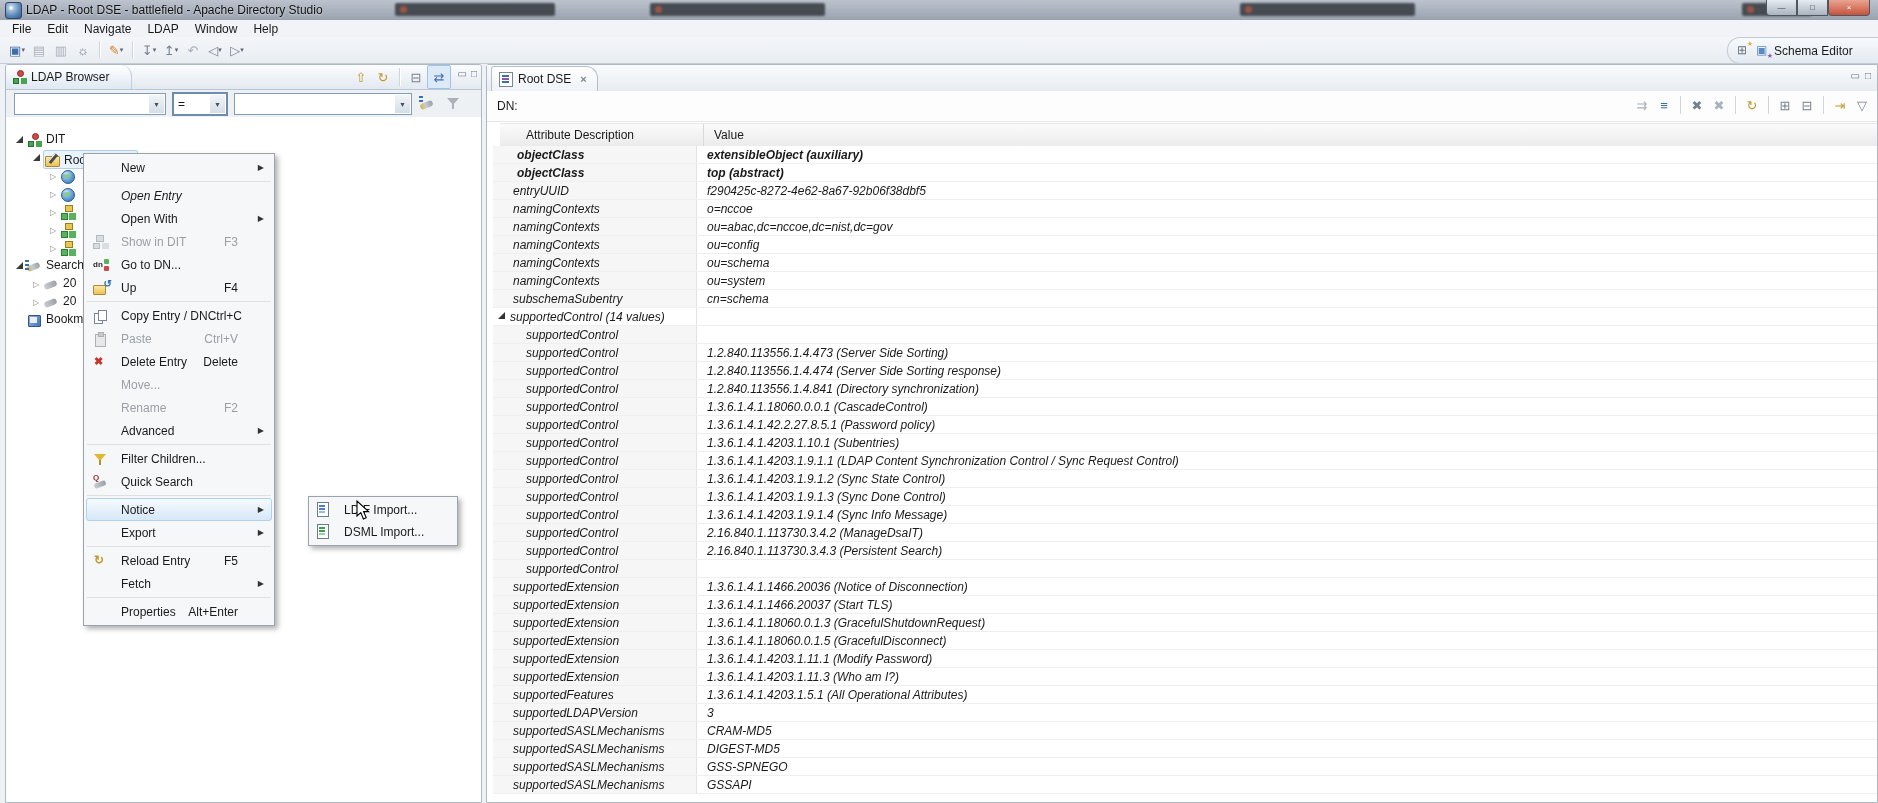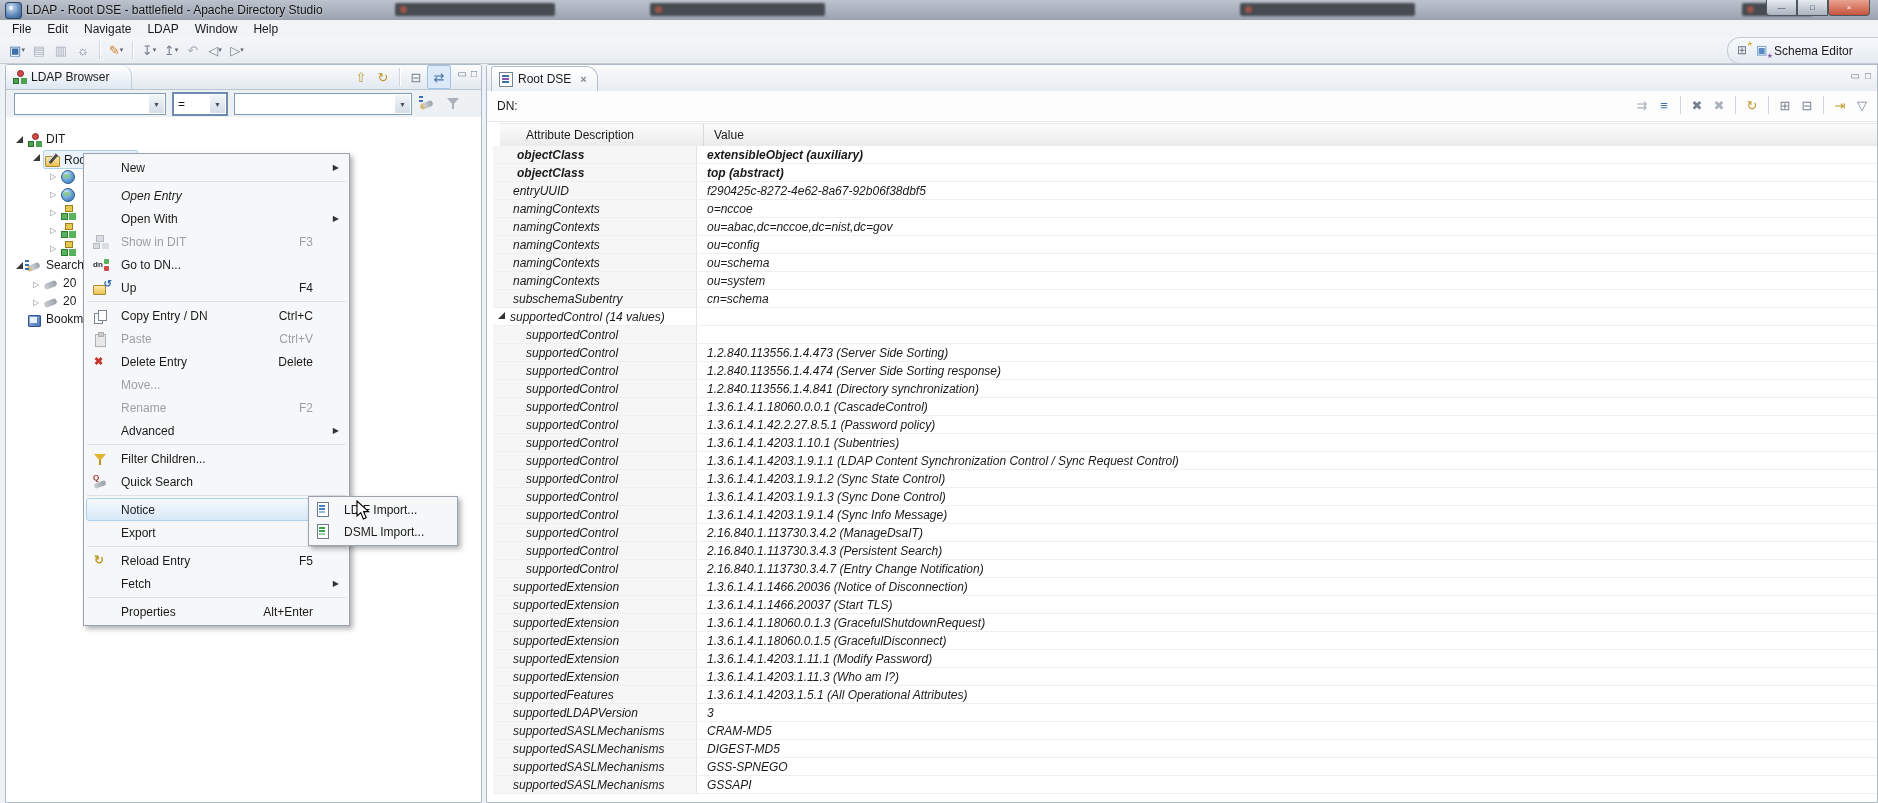--- a/index.html
+++ b/index.html
@@ -110,21 +110,21 @@
   .xr{display:flex;height:18px;box-sizing:border-box;border-bottom:1px solid #efefef;font-style:italic;}
   .xr.bold{font-weight:bold;}
   .xa{width:204px;box-sizing:border-box;display:flex;align-items:center;padding-left:20px;background:#f6f6f7;border-right:1px solid #e3e3e3;}
   .xr.bold .xa{padding-left:24px;}
   .xr.child .xa{padding-left:33px;}
   .xr.group .xa{padding-left:5px;background:#fff;}
   .xv{flex:1;display:flex;align-items:center;padding-left:10px;}
   .texp{width:0;height:0;border-left:7px solid transparent;border-bottom:7px solid #333;margin:0 5px 2px 0;flex:none;}
   
   .menu{position:absolute;background:#f6f7f8;border:1px solid #9aa2ad;box-shadow:3px 3px 5px rgba(0,0,0,.3);padding:2px 0;box-sizing:border-box;z-index:50;}
-  #context-menu{left:83px;top:153px;width:267px;}
+  #context-menu{left:83px;top:153px;width:192px;}
   #import-submenu{left:308px;top:496px;width:150px;z-index:51;}
   .menu-item{height:23px;display:flex;align-items:center;padding:0 3px;margin:0 2px;box-sizing:border-box;border:1px solid transparent;}
   .menu-item.hover{background:linear-gradient(#f6fafd,var(--selection-blue,#d7e8f8));border:1px solid var(--menu-hover-border,#aed1ee);border-radius:3px;}
   .menu-item.disabled{color:#9aa0a6;}
   .mic{width:20px;height:16px;position:relative;flex:none;margin-left:2px;}
   .mlab{margin-left:9px;white-space:nowrap;}
   .mshort{margin-left:auto;margin-right:30px;white-space:nowrap;}
   .marrow{position:absolute;right:7px;font-size:8px;color:#333;}
   .menu-sep{height:5px;position:relative;}
   .menu-sep::before{content:"";position:absolute;left:3px;right:3px;top:2px;height:1px;background:#e0e0e0;}
@@ -517,21 +517,20 @@
         <div class="xr child">
           <div class="xa">
             <span>supportedControl</span>
           </div>
           <div class="xv">2.16.840.1.113730.3.4.3 (Persistent Search)</div>
         </div>
         <div class="xr child">
           <div class="xa">
             <span>supportedControl</span>
           </div>
-          <div class="xv">2.16.840.1.113730.3.4.7 (Entry Change Notification)</div>
         </div>
         <div class="xr">
           <div class="xa">
             <span>supportedExtension</span>
           </div>
           <div class="xv">1.3.6.1.4.1.1466.20036 (Notice of Disconnection)</div>
         </div>
         <div class="xr">
           <div class="xa">
             <span>supportedExtension</span>

